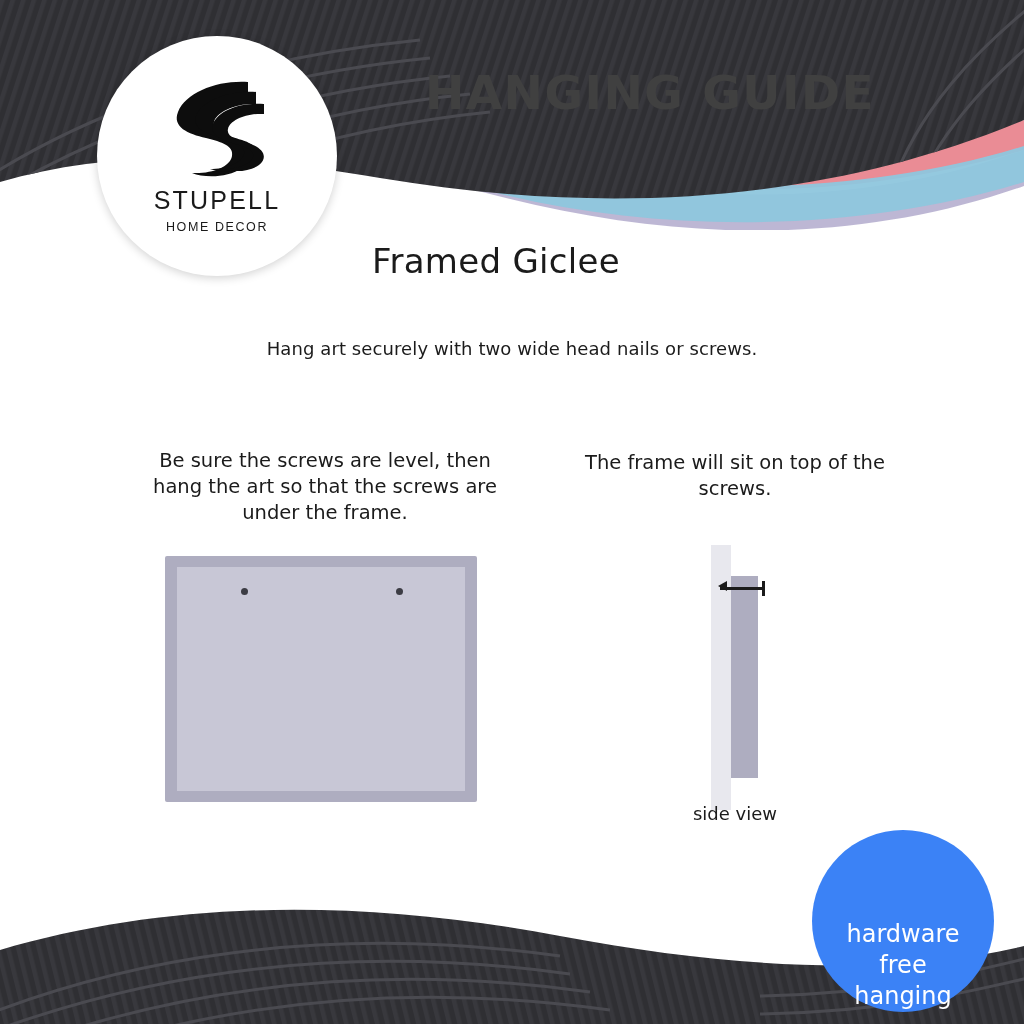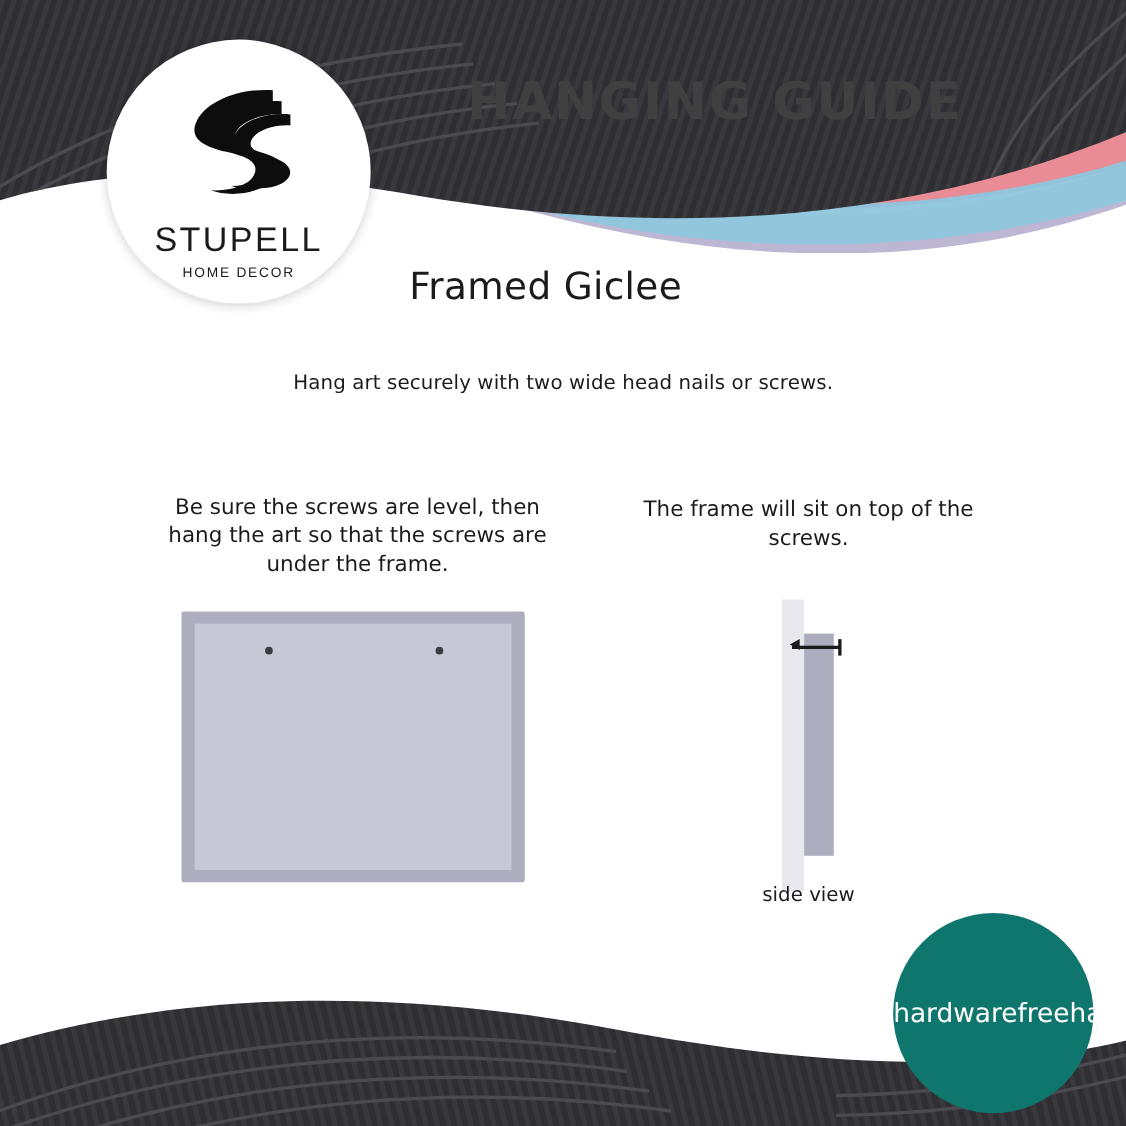--- a/index.html
+++ b/index.html
@@ -48,24 +48,24 @@
     align-items: center;
     justify-content: flex-start;
   }
   #logo-mark {
     margin-top: 38px;
     width: 130px;
     height: 110px;
   }
   #logo-name {
     font-family: "Liberation Sans", sans-serif;
-    font-size: 31px;
+    font-size: 25px;
     letter-spacing: 2.2px;
     color: #1a1a1a;
-    margin-top: 16px;
+    margin-top: 2px;
     font-weight: 400;
     text-align: right;
   }
   #logo-sub {
     font-family: "Liberation Sans", sans-serif;
     font-size: 12.5px;
     letter-spacing: 1.6px;
     color: #1a1a1a;
     margin-top: 5px;
     font-weight: 400;
@@ -209,26 +209,26 @@
   }
 
   
   #hardware-bubble {
     position: absolute;
     left: 812px;
     top: 830px;
     width: 182px;
     height: 182px;
     border-radius: 50%;
-    background: #0f766e;
+    background: #3b82f6;
     z-index: 7;
     display: flex;
-    flex-direction: row;
+    flex-direction: column;
     align-items: center;
-    justify-content: flex-start;
+    justify-content: flex-end;
     line-height: 31px;
   }
   #hardware-bubble span {
     display: block;
     font-family: "DejaVu Sans", sans-serif;
     font-size: 24px;
     color: #ffffff;
     text-align: center;
   }
 </style>

